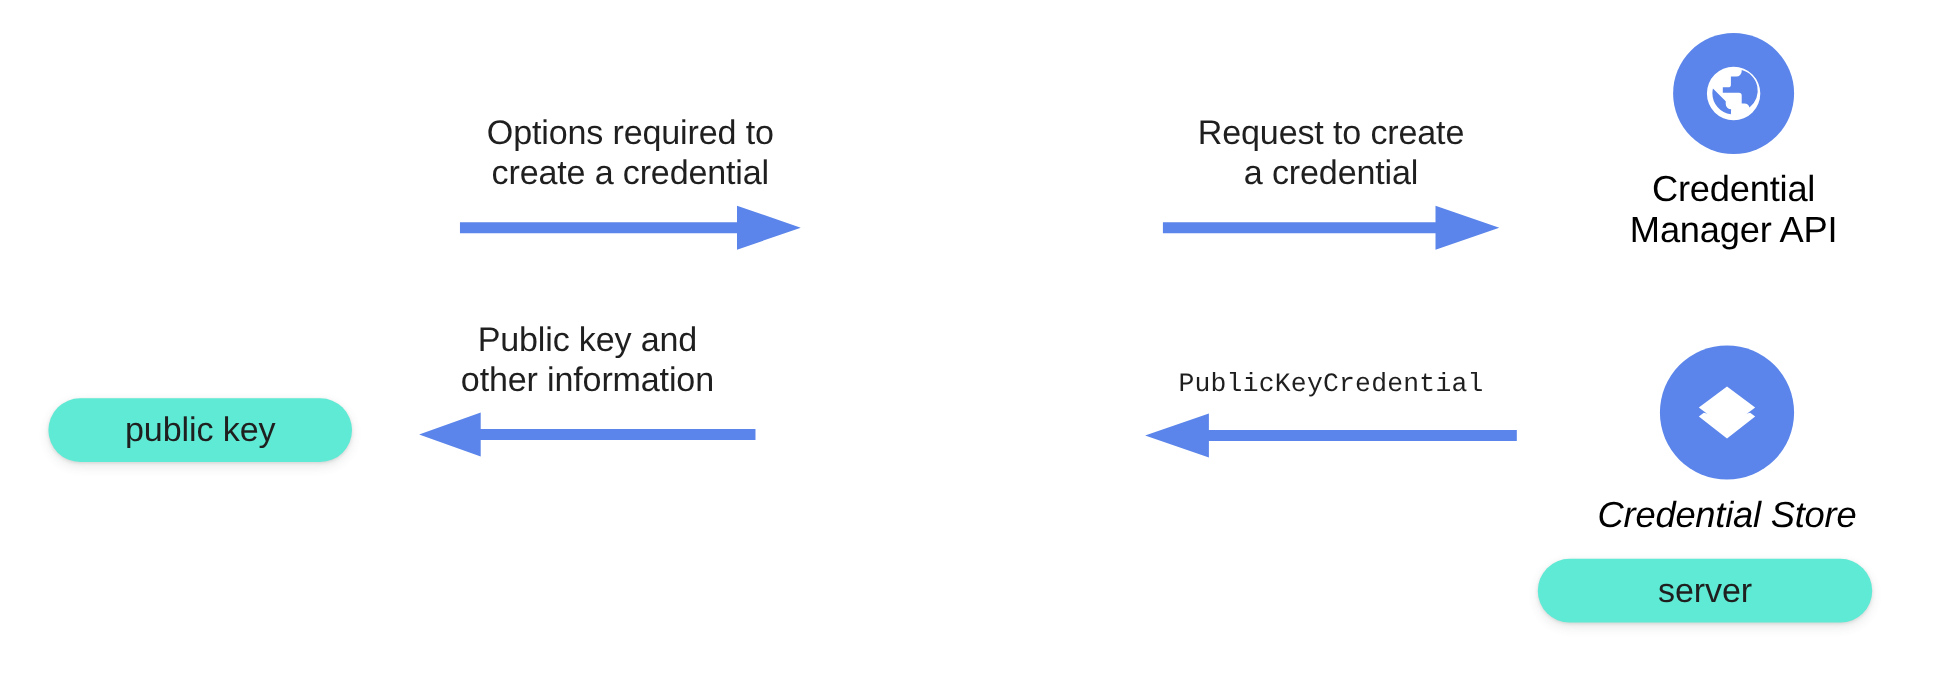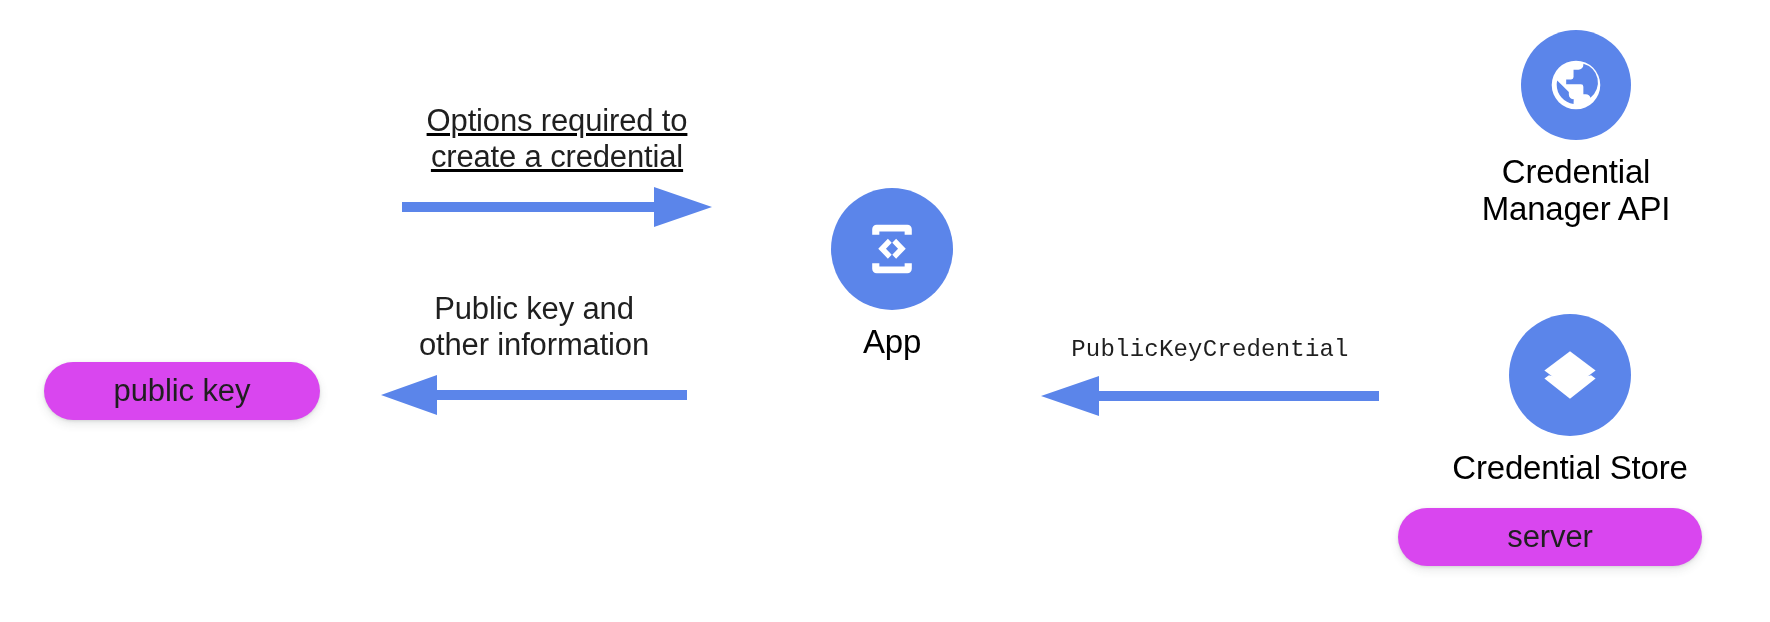--- a/index.html
+++ b/index.html
@@ -42,21 +42,21 @@
     line-height: 1.12;
     text-align: center;
     font-weight: 400;
     letter-spacing: -0.2px;
     white-space: pre-line;
   }
 
   
   .pill {
     position: absolute;
-    background: #d946ef;
+    background: #5eead4;
     border-radius: 999px;
     box-shadow: 0 1px 3px rgba(60,64,67,0.14), 0 4px 10px rgba(60,64,67,0.12);
     display: flex;
     align-items: center;
     justify-content: center;
     color: #1f1f1f;
     font-size: 31px;
     letter-spacing: -0.1px;
   }
 
@@ -89,73 +89,71 @@
 </head>
 <body>
 
 <div id="canvas">
 
 
   <div class="pill" style="left:44px; top:362px; width:276px; height:58px;">
     <span>public key</span>
   </div>
 
-  <div class="flow" style="left:392px; top:103px; width:330px;text-decoration:underline;">
+  <div class="flow" style="left:408px; top:103px; width:330px;">
     <div class="flow-label">Options required to
 create a credential</div>
     <div class="arrow-wrap">
       <svg width="310" height="48" viewBox="0 0 310 48">
         <polygon points="0,19 252,19 252,4 310,24 252,44 252,29 0,29" fill="#5b85ea"></polygon>
       </svg>
     </div>
   </div>
 
   <div class="flow" style="left:374px; top:291px; width:320px;">
     <div class="flow-label">Public key and
 other information</div>
     <div class="arrow-wrap">
       <svg width="306" height="48" viewBox="0 0 306 48">
         <polygon points="306,19 56,19 56,4 0,24 56,44 56,29 306,29" fill="#5b85ea"></polygon>
       </svg>
     </div>
   </div>
 
-  <div class="node" style="left:822px; top:188px; width:140px;">
-    <div class="node-circle" style="width:122px; height:122px;">
-      <svg width="66" height="66" viewBox="0 0 24 24">
-        <path d="M6.4 3.2h11.2a1.6 1.6 0 0 1 1.6 1.6v2.0h-2.6V5.6H7.4v1.2H4.8V4.8A1.6 1.6 0 0 1 6.4 3.2z" fill="#ffffff"></path>
-        <path d="M4.8 17.2h2.6v1.2h9.2v-1.2h2.6v2.0a1.6 1.6 0 0 1-1.6 1.6H6.4a1.6 1.6 0 0 1-1.6-1.6v-2.0z" fill="#ffffff"></path>
-        <path d="M10.5 8.3 7.0 11.9l3.5 3.6 1.4-1.45-2.1-2.15 2.1-2.15z" fill="#ffffff"></path>
-        <path d="M13.5 8.3 17.0 11.9l-3.5 3.6-1.4-1.45 2.1-2.15-2.1-2.15z" fill="#ffffff"></path>
+
+  <div class="flow" style="left:1055px; top:103px; width:310px;">
+    <div class="flow-label">Request to create
+a credential</div>
+    <div class="arrow-wrap">
+      <svg width="306" height="48" viewBox="0 0 306 48">
+        <polygon points="0,19 248,19 248,4 306,24 248,44 248,29 0,29" fill="#5b85ea"></polygon>
       </svg>
     </div>
-    <div class="node-label">App</div>
   </div>
-
 
   <div class="flow" style="left:1030px; top:336px; width:360px;">
     <div class="flow-label mono">PublicKeyCredential</div>
     <div class="arrow-wrap">
       <svg width="338" height="48" viewBox="0 0 338 48">
         <polygon points="338,19 58,19 58,4 0,24 58,44 58,29 338,29" fill="#5b85ea"></polygon>
       </svg>
     </div>
   </div>
 
   <div class="node" style="left:1432px; top:30px; width:288px;">
     <div class="node-circle" style="width:110px; height:110px;">
       <svg width="62" height="62" viewBox="0 0 24 24">
         <path d="M12 2.6A9.4 9.4 0 1 0 21.4 12 9.41 9.41 0 0 0 12 2.6zm-0.95 16.72a7.48 7.48 0 0 1-6.52-7.41 7.6 7.6 0 0 1 .2-1.7l4.5 4.5v0.95a1.9 1.9 0 0 0 1.9 1.9zm6.55-2.41a1.88 1.88 0 0 0-1.8-1.37h-0.95v-2.85a0.95 0.95 0 0 0-0.95-0.95H8.2v-1.9h1.9a0.95 0.95 0 0 0 .95-0.95V6.05h1.9a1.9 1.9 0 0 0 1.9-1.9v-0.39a7.47 7.47 0 0 1 2.75 13.15z" fill="#ffffff"></path>
       </svg>
     </div>
     <div class="node-label">Credential
 Manager API</div>
   </div>
 
-  <div class="node" style="left:1420px; top:314px; width:300px;">
+  <div class="node" style="left:1420px; top:314px; width:300px;font-style:italic;">
     <div class="node-circle" style="width:122px; height:122px;">
       <svg width="64" height="64" viewBox="0 0 24 24">
         <polygon points="12,3.1 21.6,10.3 12,17.5 2.4,10.3" fill="#ffffff"></polygon>
         <polygon points="12,14.0 19.9,12.05 21.6,13.35 12,20.9 2.4,13.35 4.1,12.05" fill="#ffffff"></polygon>
       </svg>
     </div>
     <div class="node-label">Credential Store</div>
   </div>
 
   <div class="pill" style="left:1398px; top:508px; width:304px; height:58px;">

